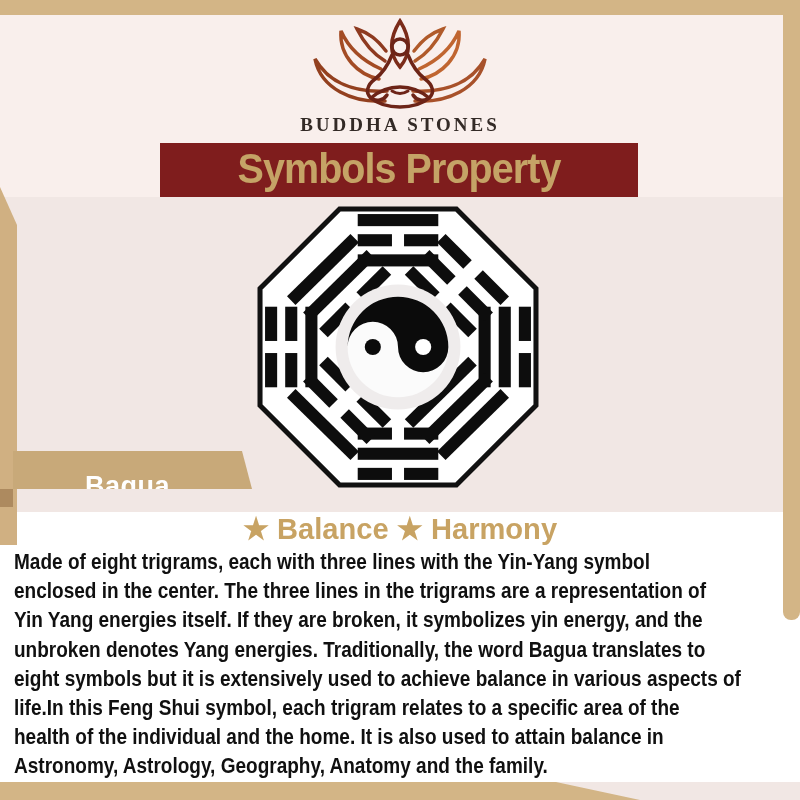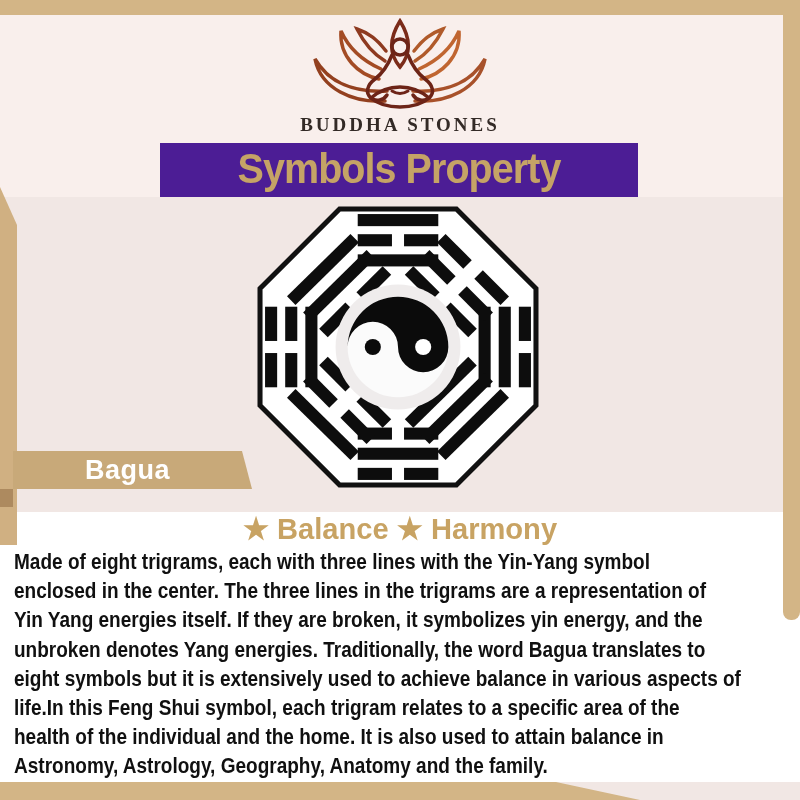--- a/index.html
+++ b/index.html
@@ -19,30 +19,30 @@
   
   .sec-header{position:absolute;left:0;top:15px;width:800px;height:182px;background:#f9efec;}
   .sec-symbol{position:absolute;left:0;top:197px;width:800px;height:315px;background:#f1e7e4;}
   .sec-text{position:absolute;left:0;top:512px;width:800px;height:270px;background:#ffffff;}
   
   .logo{position:absolute;left:275px;top:17px;width:250px;height:96px;}
   .brand-name{position:absolute;left:0;top:114px;width:800px;text-align:center;
     font-family:"Liberation Serif",serif;font-weight:700;font-size:19px;letter-spacing:3px;
     color:#332a26;}
   
-  .title-band{position:absolute;left:160px;top:143px;width:478px;height:54px;background:#4c1d95;}
+  .title-band{position:absolute;left:160px;top:143px;width:478px;height:54px;background:#7f1d1d;}
   .page-title{width:100%;height:54px;line-height:52px;text-align:center;
     font-size:42px;font-weight:700;color:#c5a366;transform:scaleX(.94);letter-spacing:-1px;}
   
   .bagua-wrap{position:absolute;left:257px;top:206px;width:282px;height:282px;}
   
   .ribbon{position:absolute;left:13px;top:451px;width:239px;height:38px;background:#c8a979;
     clip-path:polygon(0 0,calc(100% - 10px) 0,100% 100%,0 100%);}
   .ribbon-label{width:229px;height:38px;line-height:38px;text-align:center;color:#ffffff;
-    font-size:27px;font-weight:700;letter-spacing:.5px;}
+    font-size:27px;font-weight:700;letter-spacing:.5px;margin-top:16px;}
   .fold{position:absolute;left:0;top:489px;width:13px;height:18px;background:#ad8a5f;}
   
   .tagline{position:absolute;left:0;top:510px;width:800px;height:38px;line-height:38px;
     text-align:center;font-size:30px;font-weight:700;color:#c8a363;transform:scaleX(.97);}
   .paragraph{position:absolute;left:14px;top:547px;width:775px;}
   .pline{white-space:nowrap;font-size:22.5px;font-weight:700;color:#101010;line-height:29.2px;
     transform:scaleX(.845);transform-origin:0 50%;letter-spacing:0;}
 </style>
 </head>
 <body>

